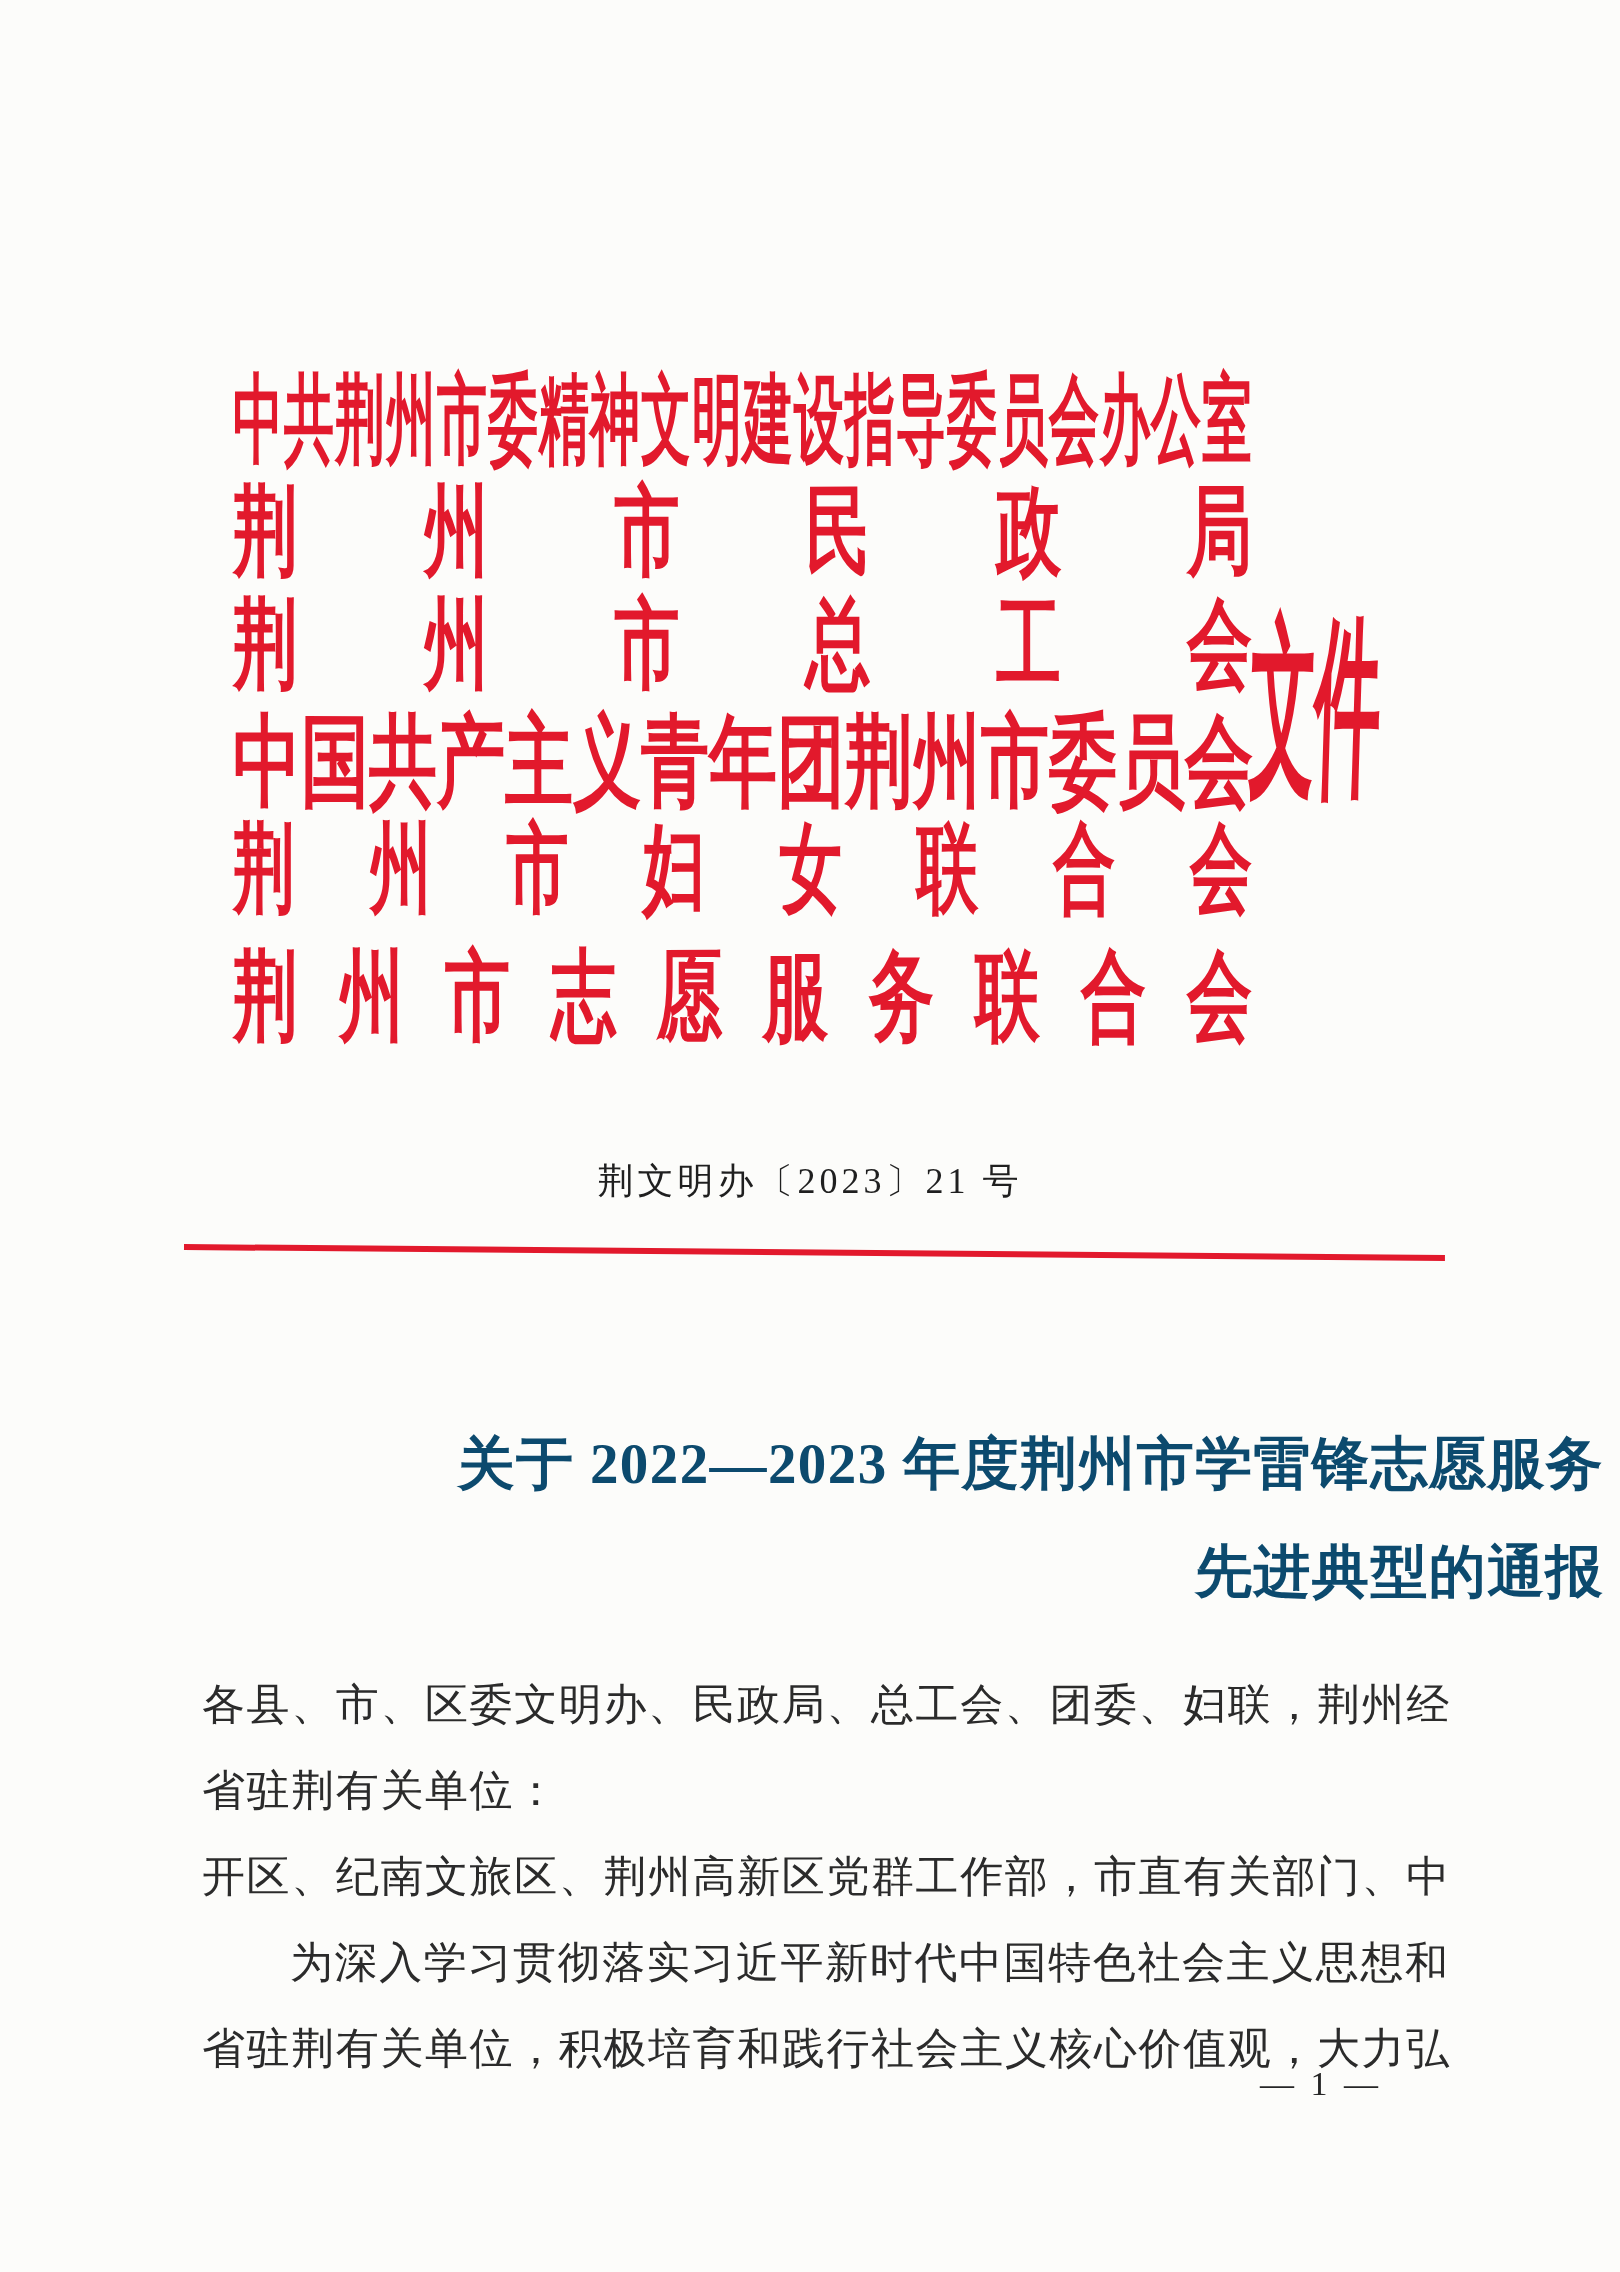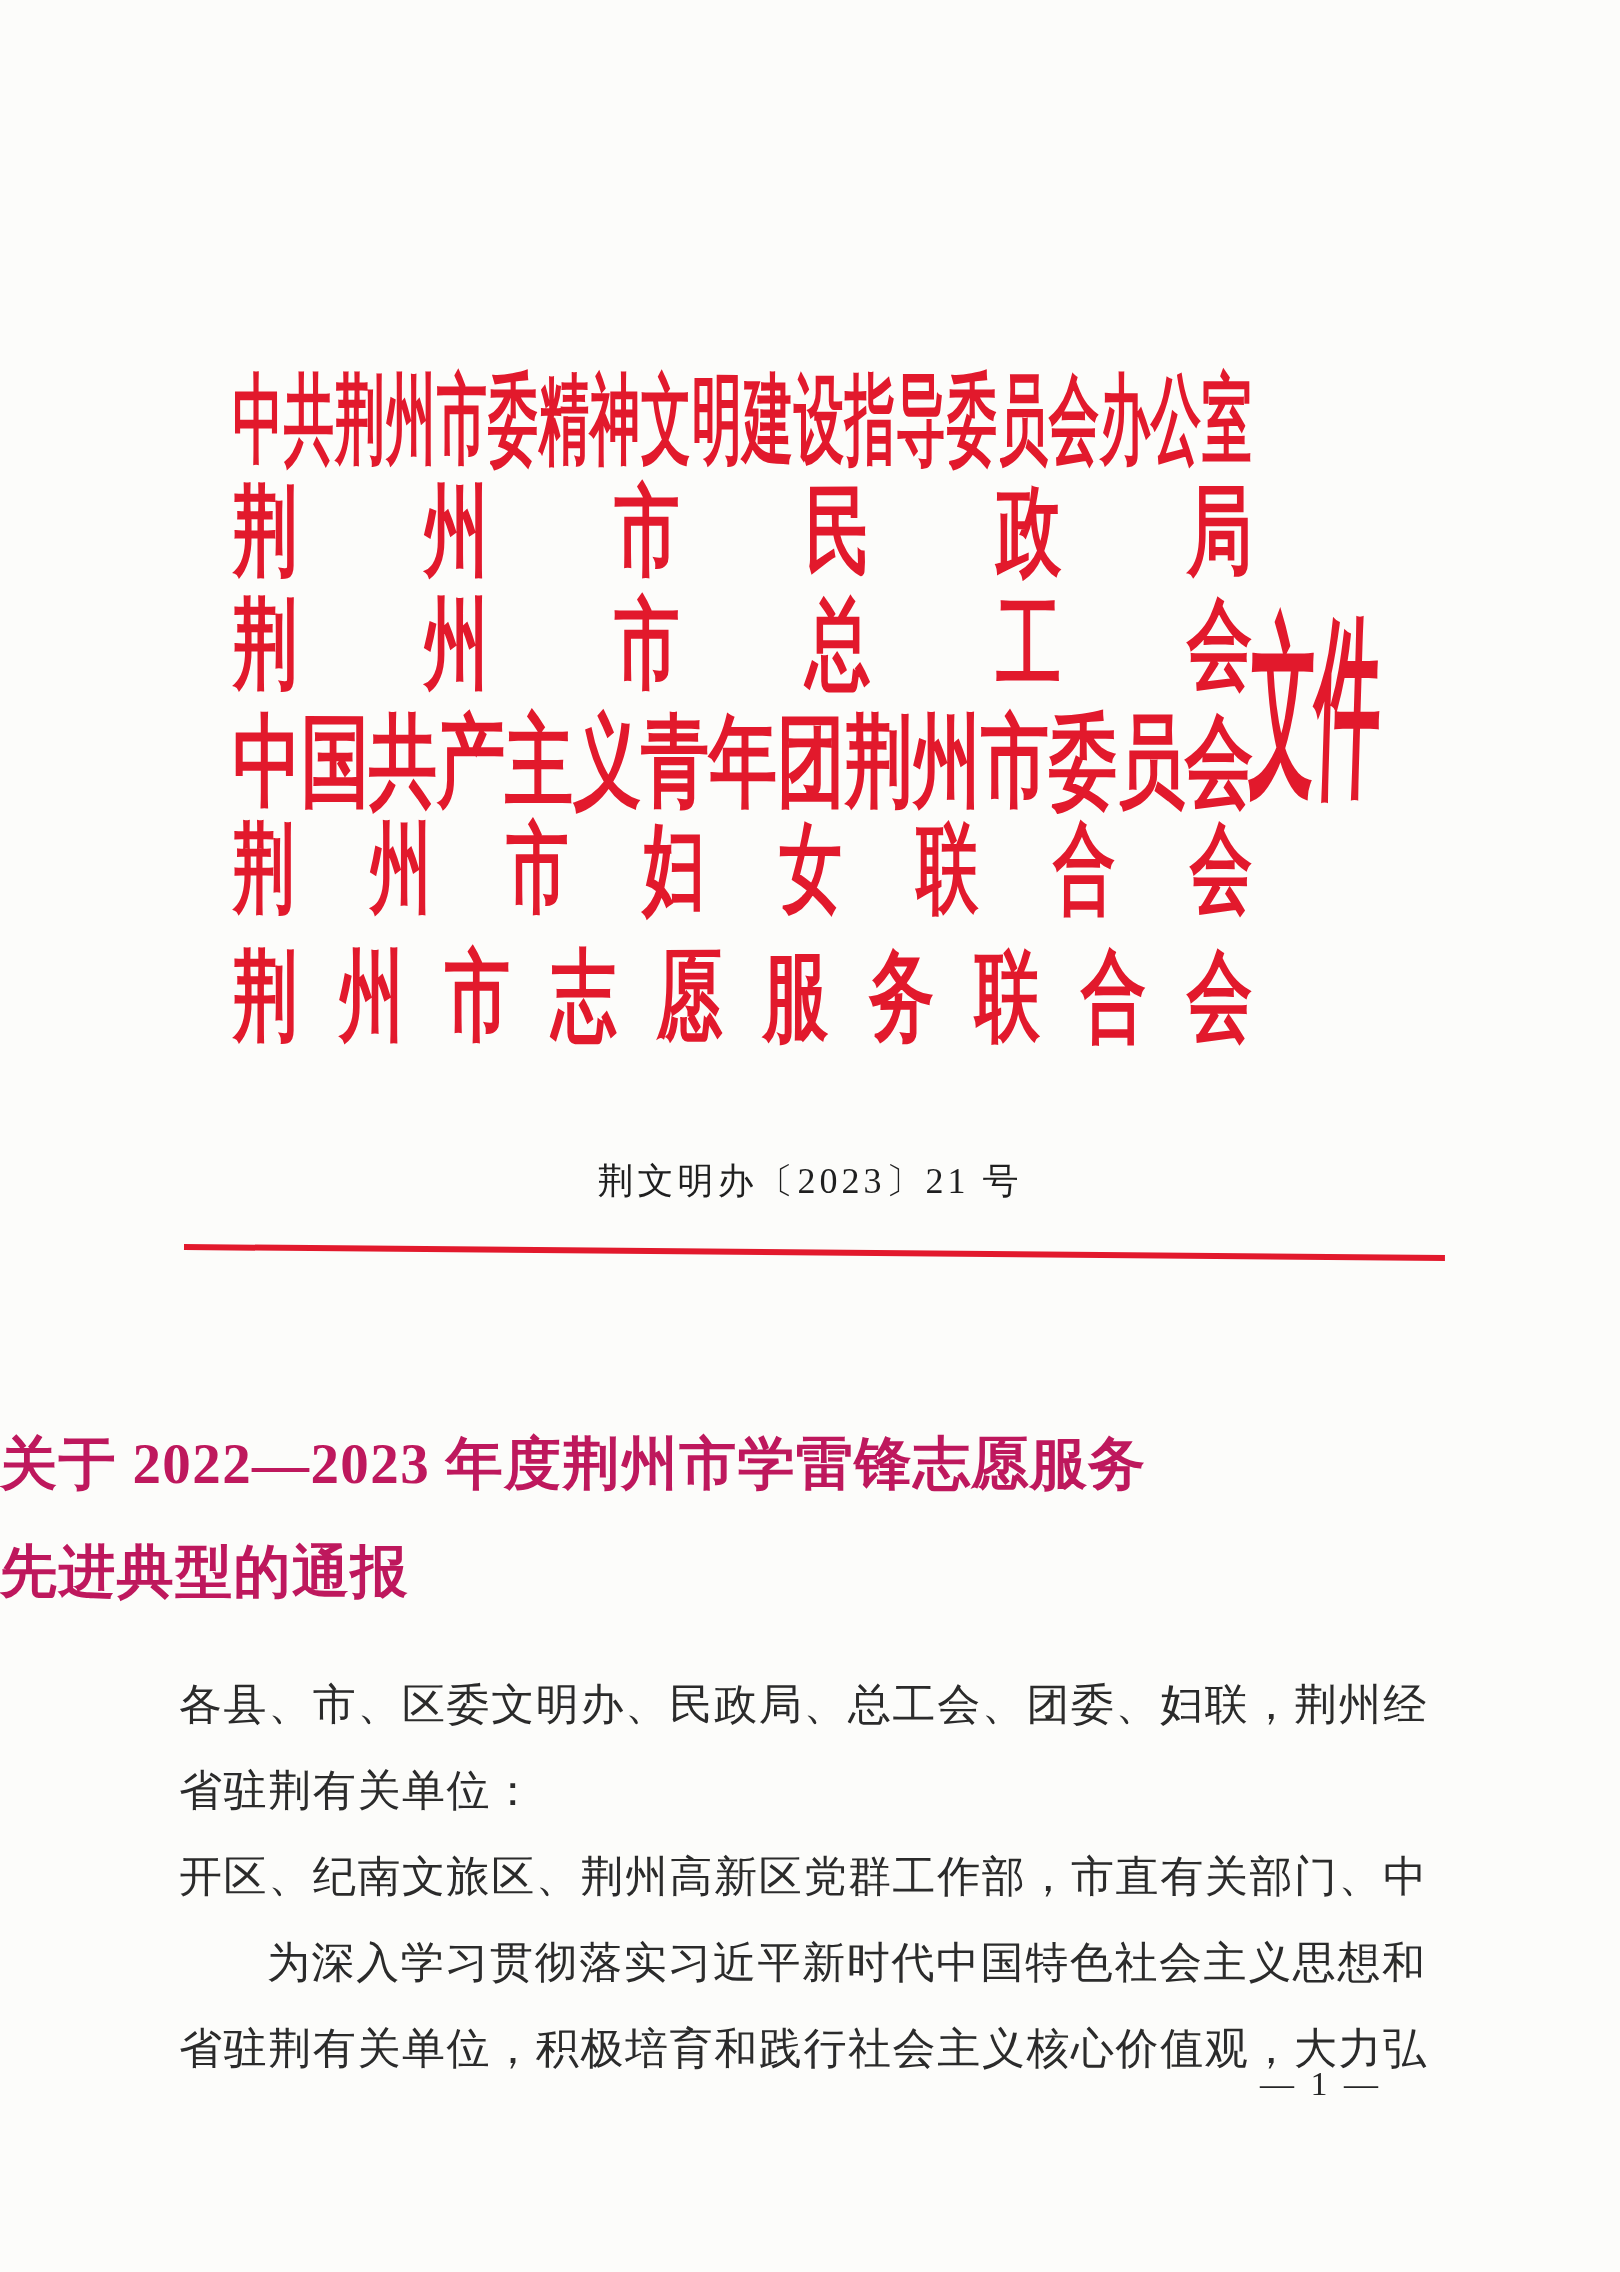--- a/index.html
+++ b/index.html
@@ -56,32 +56,32 @@
     position:absolute;
     left:184px;top:1244px;
     width:1261px;height:6px;
     background:var(--red);
     transform:rotate(0.5deg);
     transform-origin:left center;
   }
   
   .doc-title{
     position:absolute;
-    left:0;right:4px;top:1410px;
-    text-align:left;
+    left:0;right:16px;top:1410px;
+    text-align:right;
     font-size:57px;
     font-weight:700;
-    color:#be185d;
+    color:#0c4a6e;
     line-height:108px;
     letter-spacing:1.4px;
   }
   
   .body-text{
     position:absolute;
-    left:179px;top:1662px;
+    left:202px;top:1662px;
     width:1246px;
     font-size:43px;
     line-height:86px;
     letter-spacing:1.6px;
     color:#2b2b2b;
     text-align:left;
   }
   .body-text .line{white-space:nowrap;}
   .body-text .indent{padding-left:88px;text-align:right;}
   

